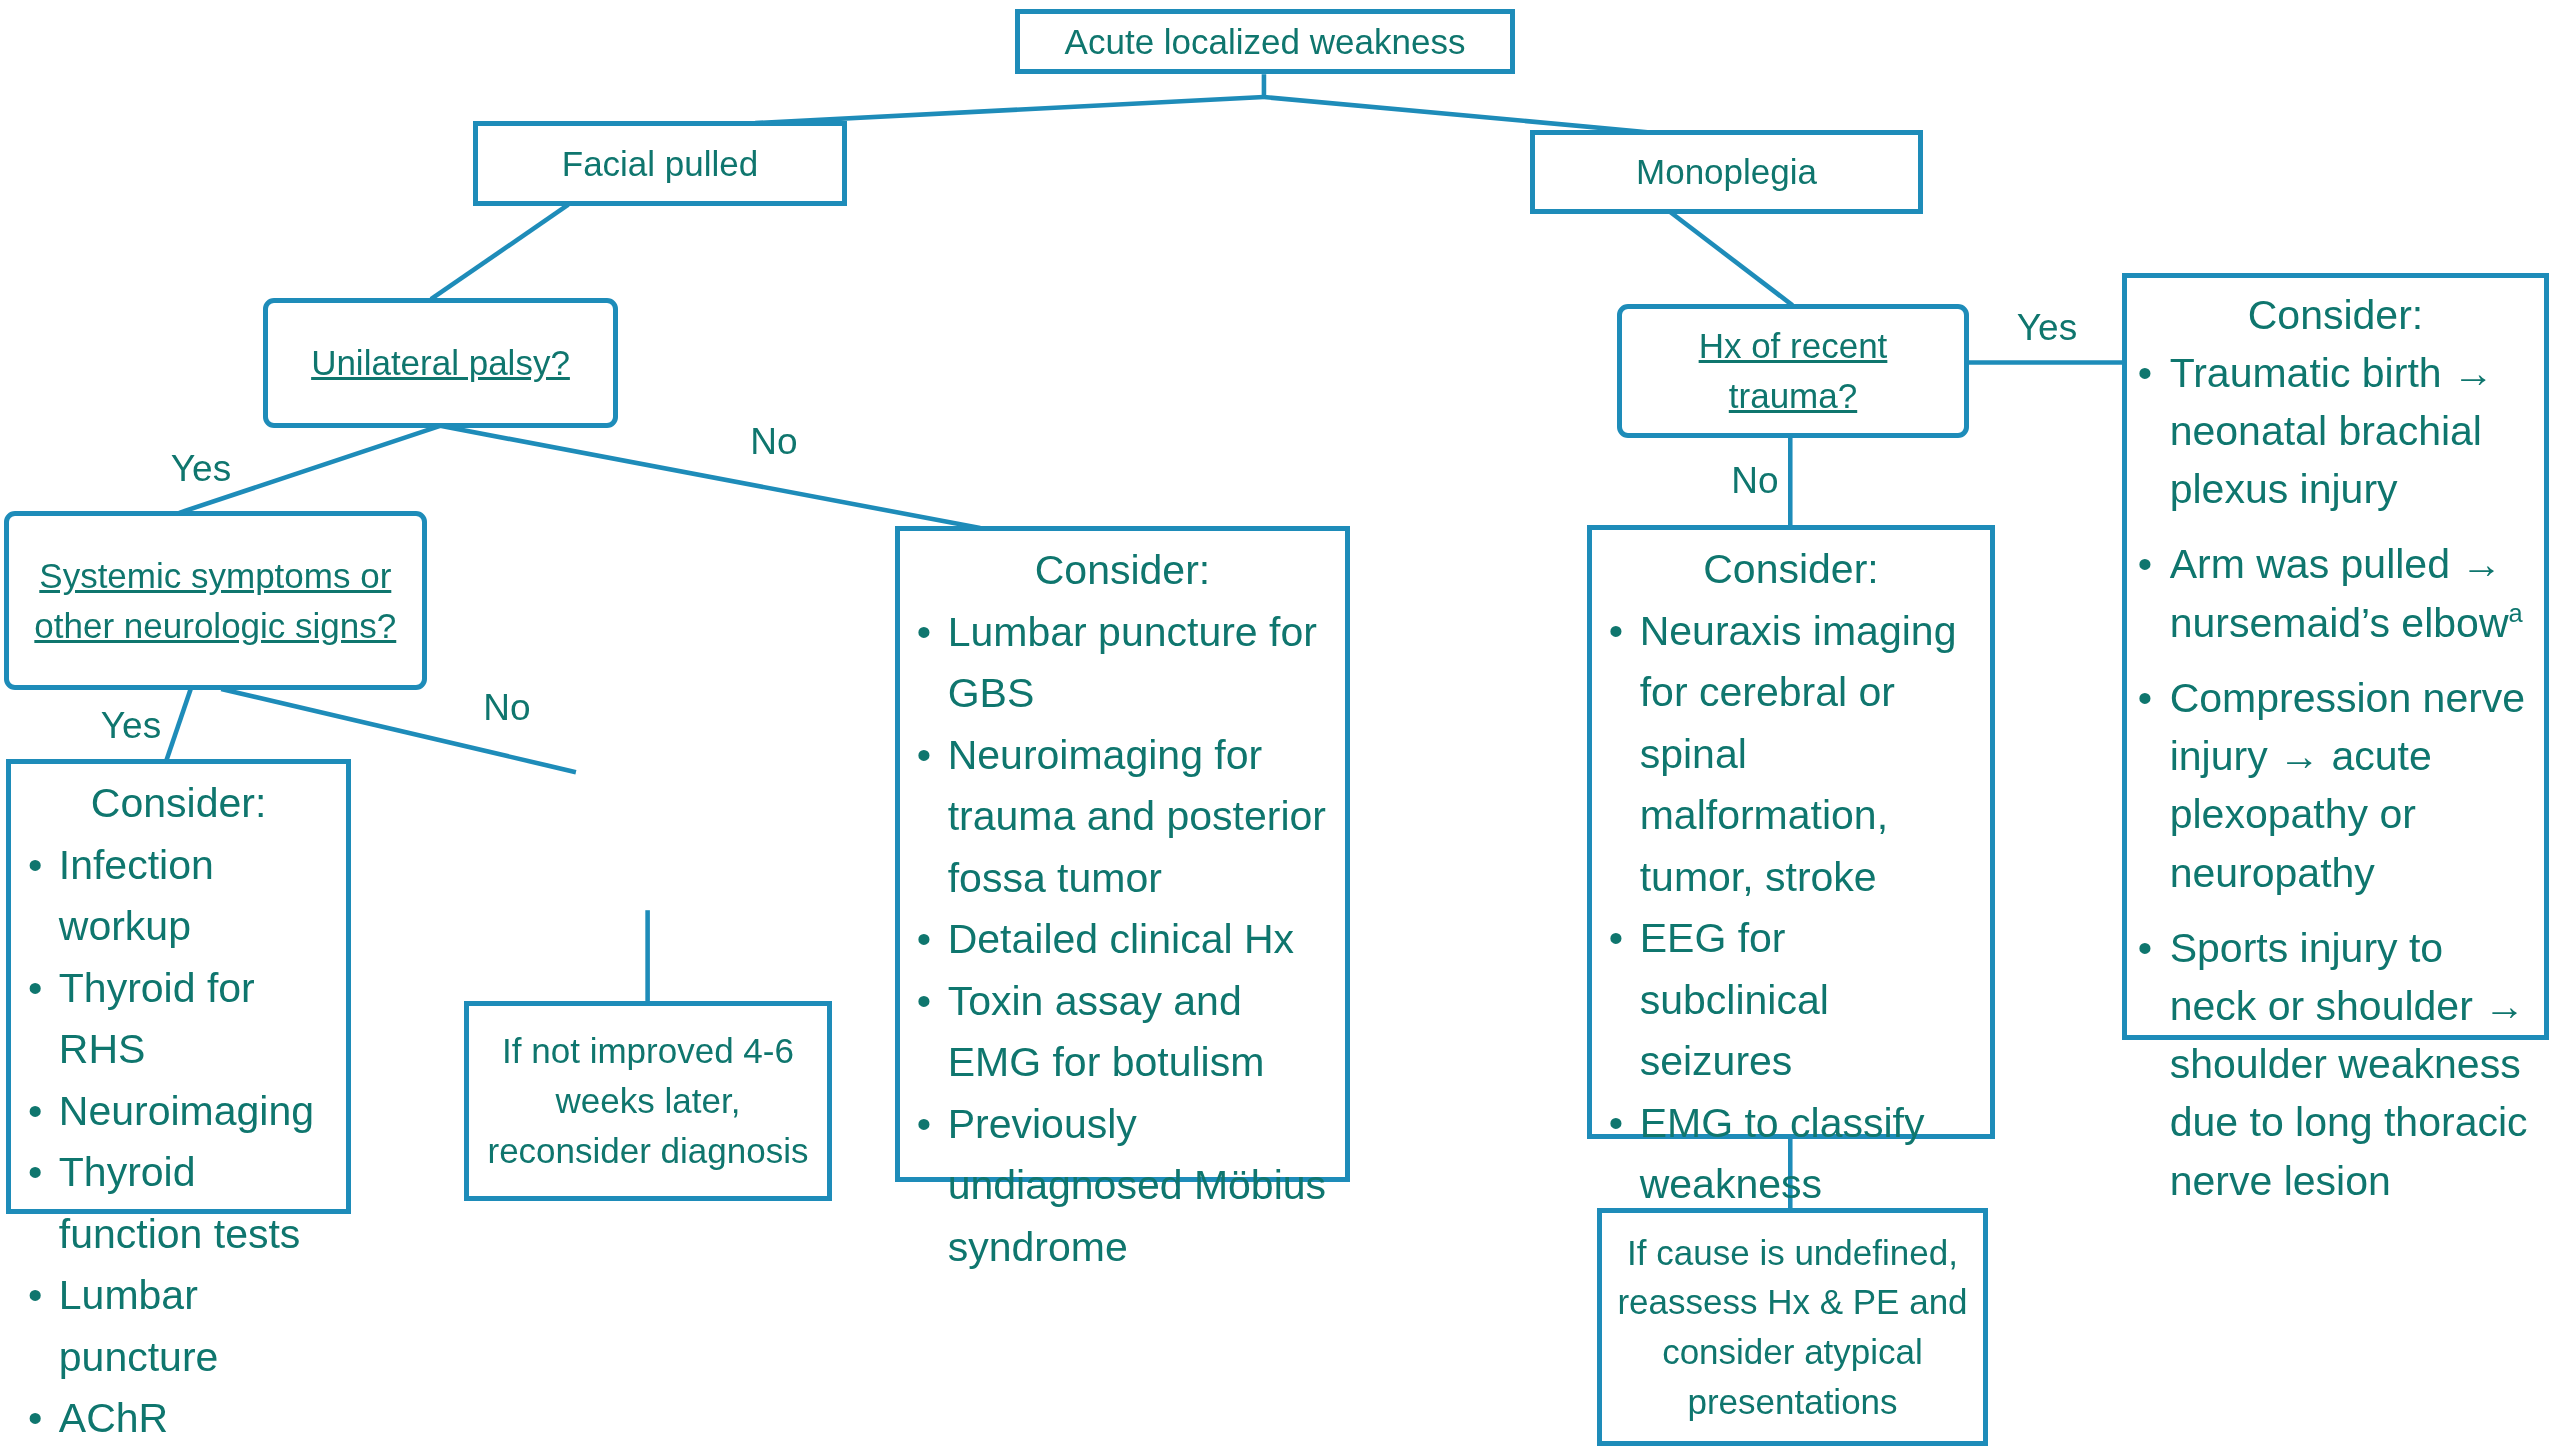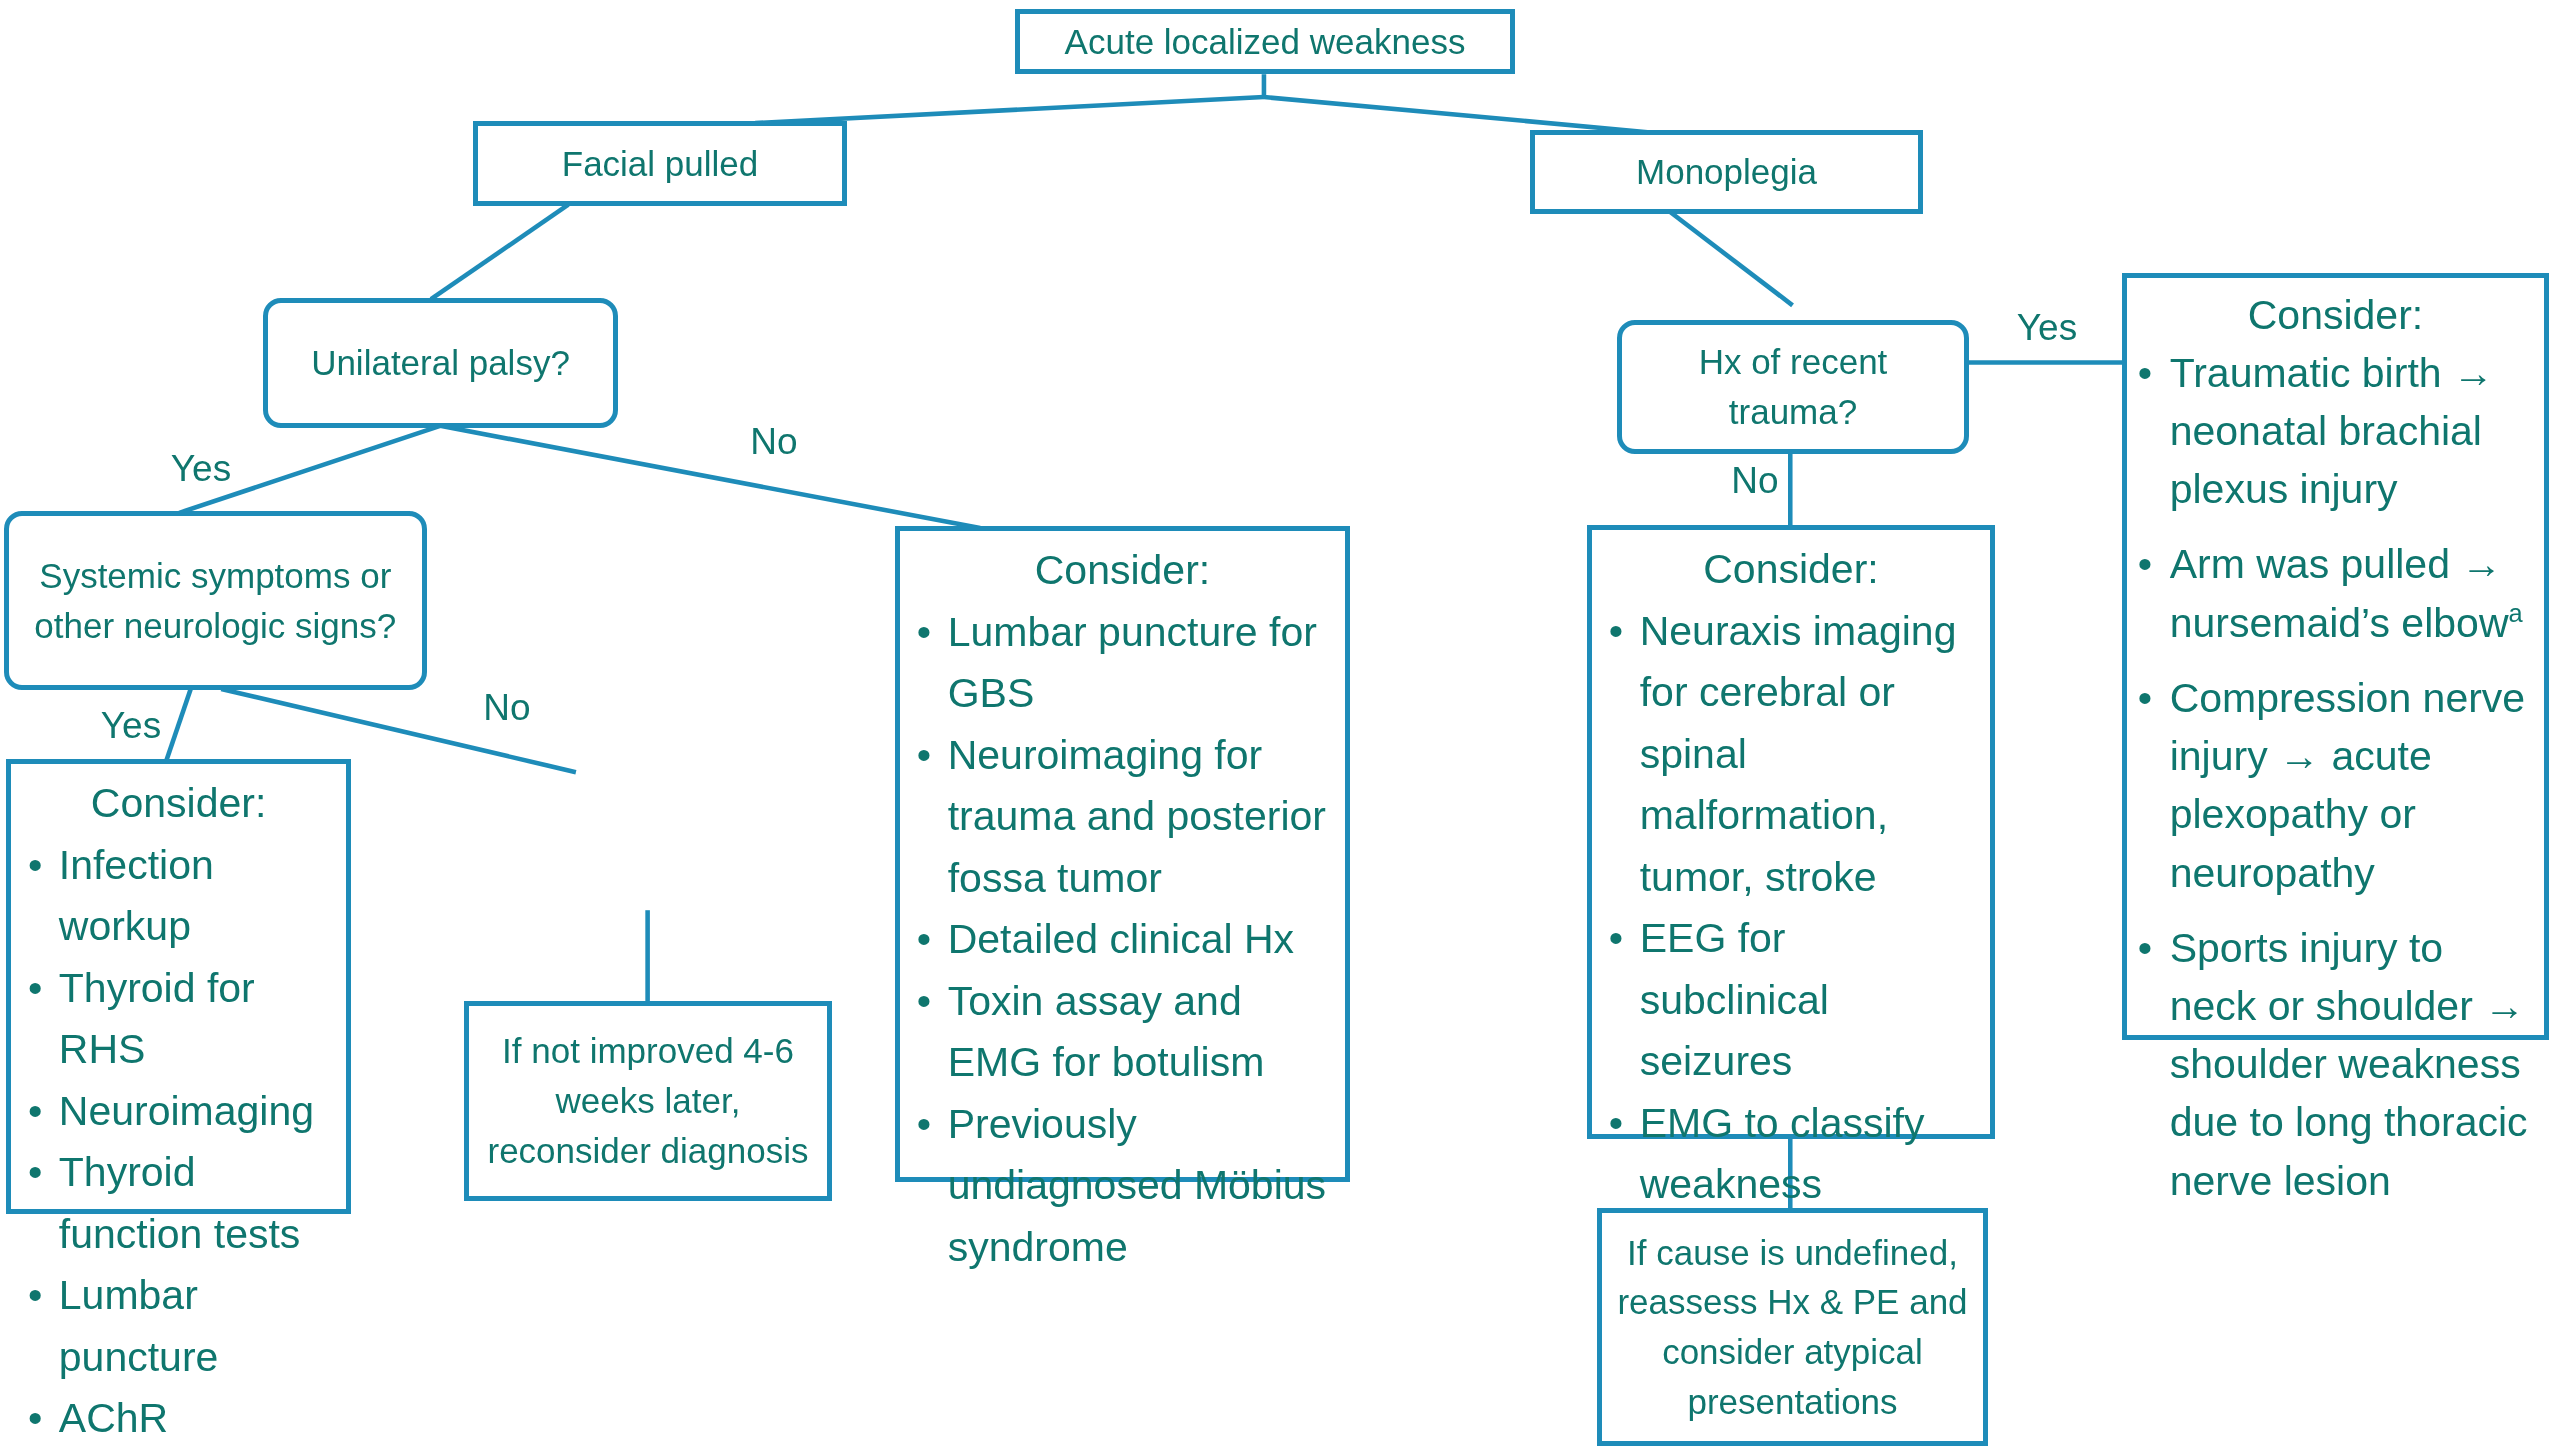--- a/index.html
+++ b/index.html
@@ -18,21 +18,21 @@
     box-sizing:border-box;
     border:5.3px solid #1e8cb9;
     background:#ffffff;
   }
   .label-box{
     display:flex;align-items:center;justify-content:center;
     text-align:center;
     font-size:35px;line-height:1.42;
     padding:4.6px 10.7px;
   }
-  .rounded{border-radius:18px;}
+  .rounded{border-radius:11px;text-decoration:underline;}
   .consider{font-size:41px;line-height:1.5;padding:9.2px 6.1px;}
   .consider .title{text-align:center;}
   .consider ul{list-style:none;margin:0;padding:0 4.6px;}
   .consider li{position:relative;padding-left:37px;}
   .consider li::before{content:"\2022";position:absolute;left:6.1px;}
   .consider.tight{line-height:1.42;padding-top:7.6px;}
   .consider.tight li{padding-left:32px;}
   .consider.tight li::before{left:0;}
   .consider.spaced li + li{margin-top:17px;}
   .edge-label{
@@ -105,21 +105,21 @@
     <div class="title">Consider:</div>
     <ul>
       <li>Lumbar puncture for GBS</li>
       <li>Neuroimaging for trauma and posterior fossa tumor</li>
       <li>Detailed clinical Hx</li>
       <li>Toxin assay and EMG for botulism</li>
       <li>Previously undiagnosed Möbius syndrome</li>
     </ul>
   </div>
 
-  <div class="box label-box rounded" style="left:1617px;top:304px;width:352px;height:134px;margin-top:16px;">
+  <div class="box label-box rounded" style="left:1617px;top:304px;width:352px;height:134px;">
     <span>Hx of recent trauma?</span>
   </div>
 
   <div class="box consider" style="left:1587px;top:525px;width:408px;height:614px;">
     <div class="title">Consider:</div>
     <ul>
       <li>Neuraxis imaging for cerebral or spinal malformation, tumor, stroke</li>
       <li>EEG for subclinical seizures</li>
       <li>EMG to classify weakness</li>
       <li>Hx of OPV in past 40 days for VAPP</li>

